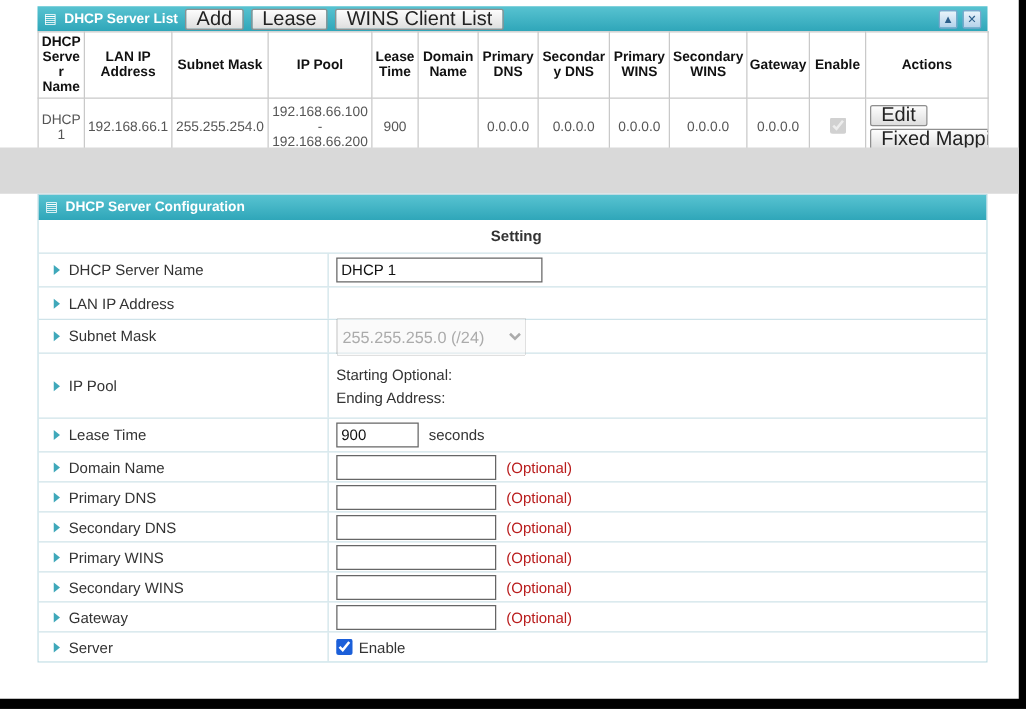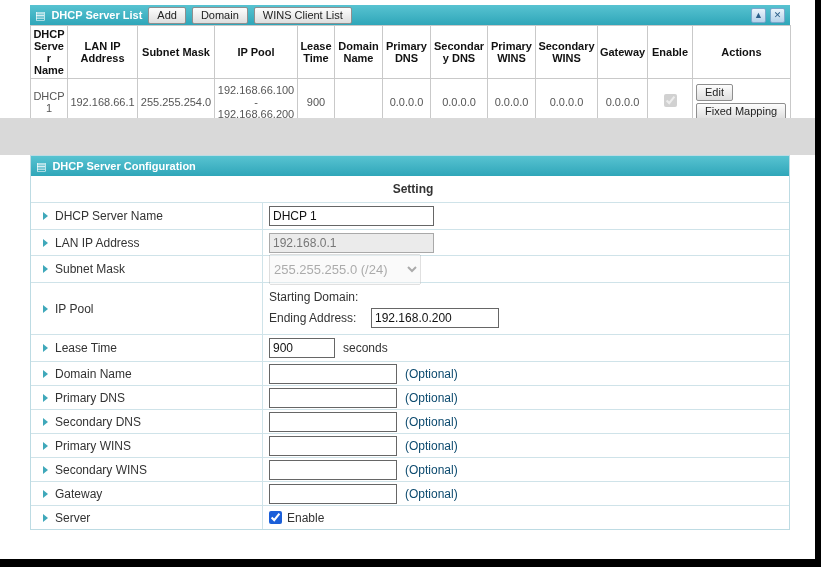--- a/index.html
+++ b/index.html
@@ -10,21 +10,21 @@
 
   .panel { position: absolute; left: 30px; width: 760px; background: #fff; }
   .panel.list-panel { top: 5px; }
   .panel.config-panel { top: 155px; border: 1px solid #bddbe3; }
 
   .titlebar { height: 20px; background: linear-gradient(#58c3d1, #2fa6b9); display: flex; align-items: center; padding: 0 5px; gap: 6px; }
   .titlebar .panel-icon { color: #fff; font-size: 11px; line-height: 11px; }
   .titlebar .title { color: #fff; font-weight: bold; font-size: 11px; white-space: nowrap; }
   .titlebar .right-controls { margin-left: auto; display: flex; gap: 4px; }
 
-  .btn { display: inline-block; background: linear-gradient(#fdfdfd, #dedede); border: 1px solid #8f8f8f; border-radius: 2px; font-size: 11px; color: #222; padding: 1px 8px; line-height: 13px; cursor: pointer; font-family: inherit; white-space: nowrap; }
+  .btn { display: inline-block; background: linear-gradient(#fdfdfd, #dedede); border: 1px solid #8f8f8f; border-radius: 2px; font-size: 16px; color: #222; padding: 1px 8px; line-height: 13px; cursor: pointer; font-family: inherit; white-space: nowrap; }
   .winbtn { width: 15px; height: 15px; background: linear-gradient(#eaf4fb, #b4d2ea); border: 1px solid #7aa7cc; border-radius: 2px; color: #2c5f8a; font-size: 9px; line-height: 12px; text-align: center; padding: 0; cursor: pointer; }
 
   table.list-table { border-collapse: collapse; width: 760px; table-layout: fixed; background: #fff; }
   table.list-table th, table.list-table td { border: 1px solid #c9c9c9; font-size: 11px; text-align: center; padding: 2px 1px; overflow: hidden; word-wrap: break-word; }
   table.list-table th { font-weight: bold; color: #111; height: 42px; }
   table.list-table td { color: #555; height: 46px; }
   td.actions-cell { text-align: left !important; padding-left: 3px !important; }
   .actions-stack { display: flex; flex-direction: column; align-items: flex-start; gap: 2px; }
 
   .crow { display: flex; border-top: 1px solid #cfe3e9; align-items: center; height: 24px; background: #fff; }
@@ -43,33 +43,33 @@
   select.sel { width: 152px; height: 31px; font-size: 13px; font-family: inherit; color: #888; }
 
   .pool-lines { display: flex; flex-direction: column; justify-content: center; gap: 4px; }
   .pool-line { display: flex; align-items: center; }
   .pool-line .pool-label { display: inline-block; width: 102px; font-size: 12px; color: #333; }
 
   .save-strip { height: 30px; background: #e9e9e9; border-top: 1px solid #cfe3e9; display: flex; align-items: center; justify-content: center; }
   .save-strip .btn { font-size: 12px; padding: 2px 12px; }
 
   .chk-enable { accent-color: #1b5fd9; width: 13px; height: 13px; }
-  .optional-note { color: #0c4a6e; }
+  .optional-note { color: #b91c1c; }
 </style>
 </head>
 <body>
 
 <div class="page">
 
   <div class="panel list-panel">
     <div class="titlebar">
       <span class="panel-icon">▤</span>
       <span class="title">DHCP Server List</span>
       <button class="btn">Add</button>
-      <button class="btn">Domain</button>
+      <button class="btn">Lease</button>
       <button class="btn">WINS Client List</button>
       <span class="right-controls">
         <button class="winbtn">▲</button>
         <button class="winbtn">✕</button>
       </span>
     </div>
 
     <table class="list-table">
       <colgroup>
         <col style="width:37px">
@@ -148,23 +148,20 @@
       <div class="setting-cell">
         <input type="text" class="text w165" value="DHCP 1" style="">
       </div>
     </div>
 
     <div class="crow h26">
       <div class="item-cell">
         <span class="arrow-bullet"></span>
         <span>LAN IP Address</span>
       </div>
-      <div class="setting-cell">
-        <input type="text" class="text w165" disabled="" value="192.168.0.1" style="">
-      </div>
     </div>
 
     <div class="crow h27">
       <div class="item-cell">
         <span class="arrow-bullet"></span>
         <span>Subnet Mask</span>
       </div>
       <div class="setting-cell">
         <select class="sel" disabled="">
           <option>255.255.255.0 (/24)</option>
@@ -173,25 +170,24 @@
     </div>
 
     <div class="crow h52">
       <div class="item-cell">
         <span class="arrow-bullet"></span>
         <span>IP Pool</span>
       </div>
       <div class="setting-cell">
         <div class="pool-lines">
           <div class="pool-line">
-            <span class="pool-label">Starting Domain:</span>
+            <span class="pool-label">Starting Optional:</span>
           </div>
           <div class="pool-line">
             <span class="pool-label">Ending Address:</span>
-            <input type="text" class="text w128" value="192.168.0.200" style="">
           </div>
         </div>
       </div>
     </div>
 
     <div class="crow h27">
       <div class="item-cell">
         <span class="arrow-bullet"></span>
         <span>Lease Time</span>
       </div>

